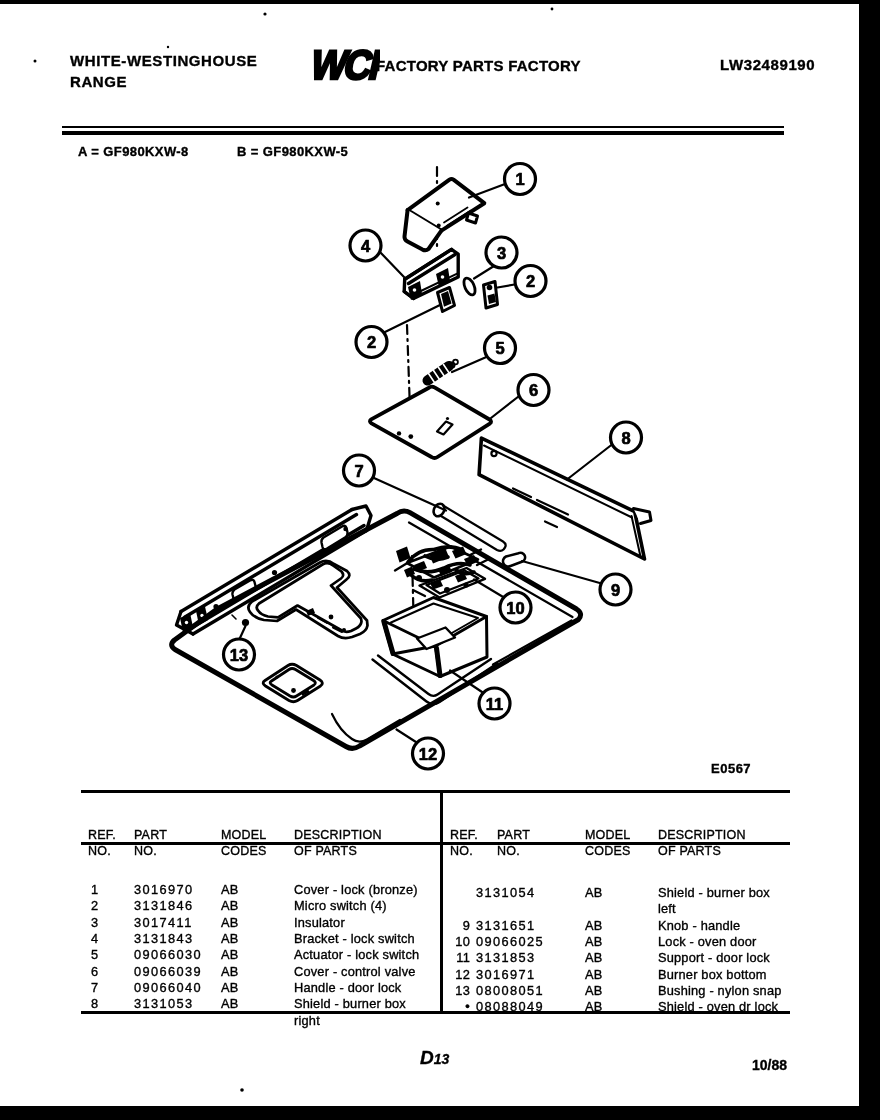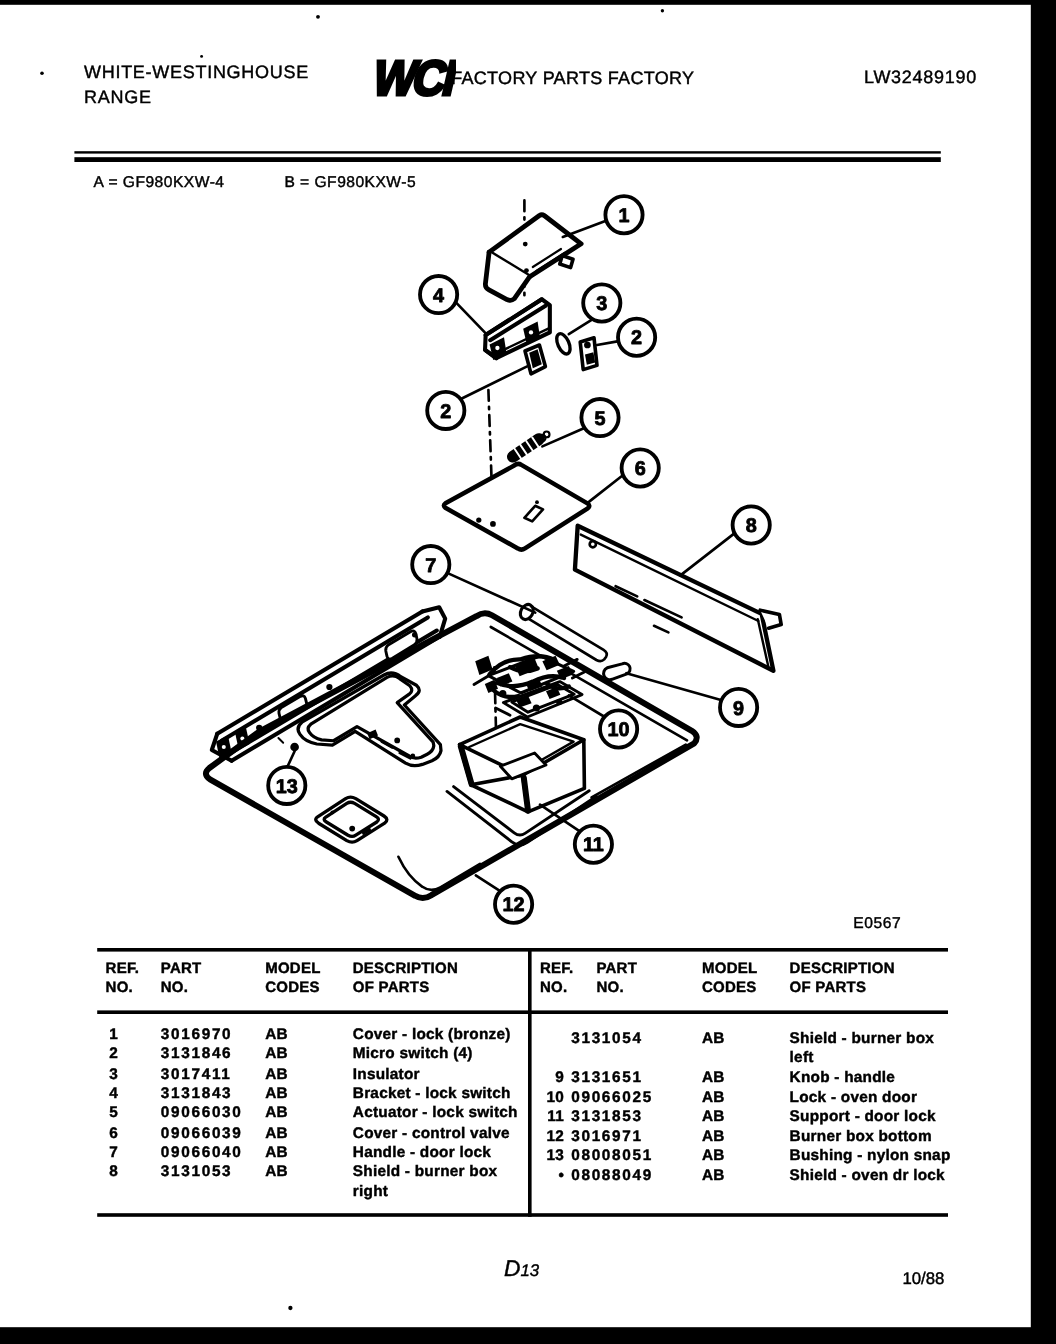--- a/index.html
+++ b/index.html
@@ -1,19 +1,19 @@
 <!DOCTYPE html>
 <html><head>
 <meta charset="utf-8">
 <style>
 html,body{margin:0;padding:0;}
 body{width:880px;height:1120px;background:#fff;font-family:"Liberation Sans",sans-serif;position:relative;overflow:hidden;color:#000;}
 .abs{position:absolute;}
-.b{font-weight:normal;-webkit-text-stroke:0.35px #000;}
-.col{position:absolute;font-weight:bold;font-size:12.8px;line-height:16.35px;letter-spacing:0.2px;white-space:pre;-webkit-text-stroke:0.35px #000;}
+.b{font-weight:bold;-webkit-text-stroke:0.35px #000;}
+.col{position:absolute;font-weight:normal;font-size:12.8px;line-height:16.35px;letter-spacing:0.2px;white-space:pre;margin-top:28px;-webkit-text-stroke:0.35px #000;}
 </style>
 </head>
 <body>
 
 <div class="abs" style="left:0;top:0;width:880px;height:4px;background:#000;"></div>
 
 <div class="abs" style="left:859px;top:0;width:21px;height:1120px;background:#000;"></div>
 
 <div class="abs" style="left:0;top:1106px;width:880px;height:14px;background:#000;"></div>
 
@@ -35,21 +35,21 @@
 </g>
 </svg>
 
 <div class="abs b" style="left:376px;top:57px;font-size:15px;letter-spacing:0.25px;">FACTORY PARTS FACTORY</div>
 
 <div class="abs b" style="left:692px;top:56px;font-size:15px;letter-spacing:0.6px;padding-left:28px;">LW32489190</div>
 
 <div class="abs" style="left:62px;top:126px;width:722px;height:2.4px;background:#000;"></div>
 <div class="abs" style="left:62px;top:131px;width:722px;height:4px;background:#000;"></div>
 
-<div class="abs b" style="left:78px;top:144px;font-size:13px;letter-spacing:0.4px;">A = GF980KXW-4</div>
+<div class="abs b" style="left:78px;top:144px;font-size:13px;letter-spacing:0.4px;">A = GF980KXW-8</div>
 <div class="abs b" style="left:237px;top:144px;font-size:13px;letter-spacing:0.4px;">B = GF980KXW-5</div>
 
 <svg class="abs" style="left:0;top:0;" width="880" height="1120" viewBox="0 0 880 1120" fill="none" stroke="#000" stroke-linecap="round" stroke-linejoin="round">
 
 <g stroke-width="2.2" stroke-dasharray="9 5 2 5">
 <path d="M437,167 L437,249"></path>
 <path d="M407,325 L411,438"></path>
 <path d="M412,556 L414,634"></path>
 </g>
 

